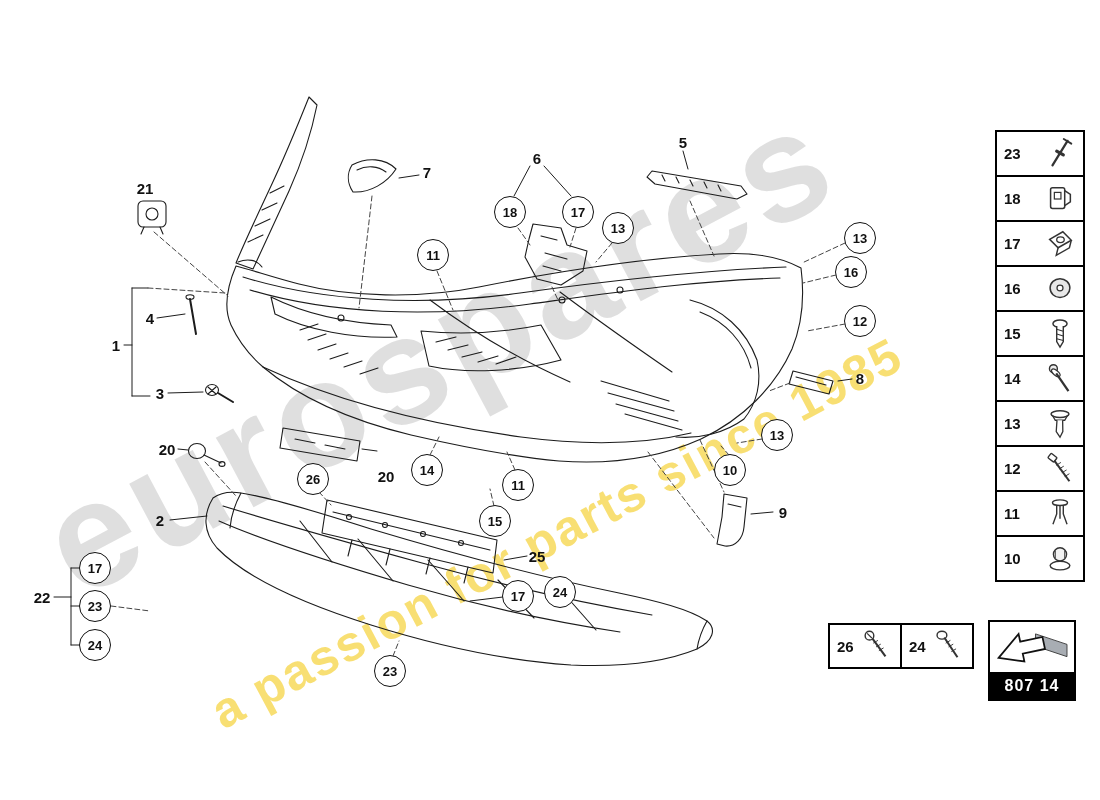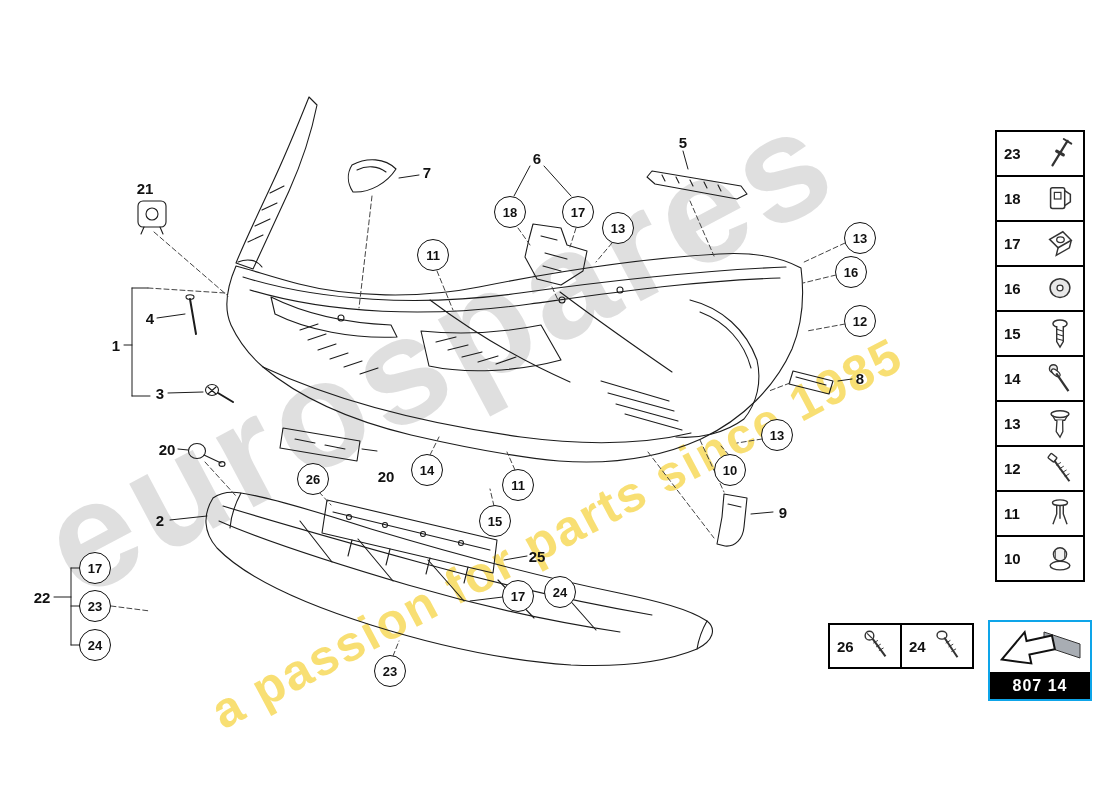--- a/index.html
+++ b/index.html
@@ -37,22 +37,22 @@
     padding:0 7px;box-sizing:border-box;margin-top:-2px;
   }
   .legend-box:first-child{margin-top:0;}
   .legend-num{font-size:15px;font-weight:700;}
   
   .extra{position:absolute;left:828px;top:623px;z-index:3;display:flex;}
   .extra .legend-box{width:74px;height:46px;margin-top:0;}
   .extra .legend-box + .legend-box{margin-left:-2px;}
   
   .badge{
-    position:absolute;left:988px;top:620px;width:104px;z-index:3;
-    border:2px solid #0ea5e9;box-sizing:border-box;background:#fff;
+    position:absolute;left:988px;top:620px;width:88px;z-index:3;
+    border:2px solid #000000;box-sizing:border-box;background:#fff;
   }
   .badge-icon{height:50px;display:flex;align-items:center;justify-content:center;}
   .badge-label{
     height:27px;background:#000;color:#fff;font-weight:700;font-size:16px;
     display:flex;align-items:center;justify-content:center;letter-spacing:1px;
   }
 </style>
 </head>
 <body>
 

